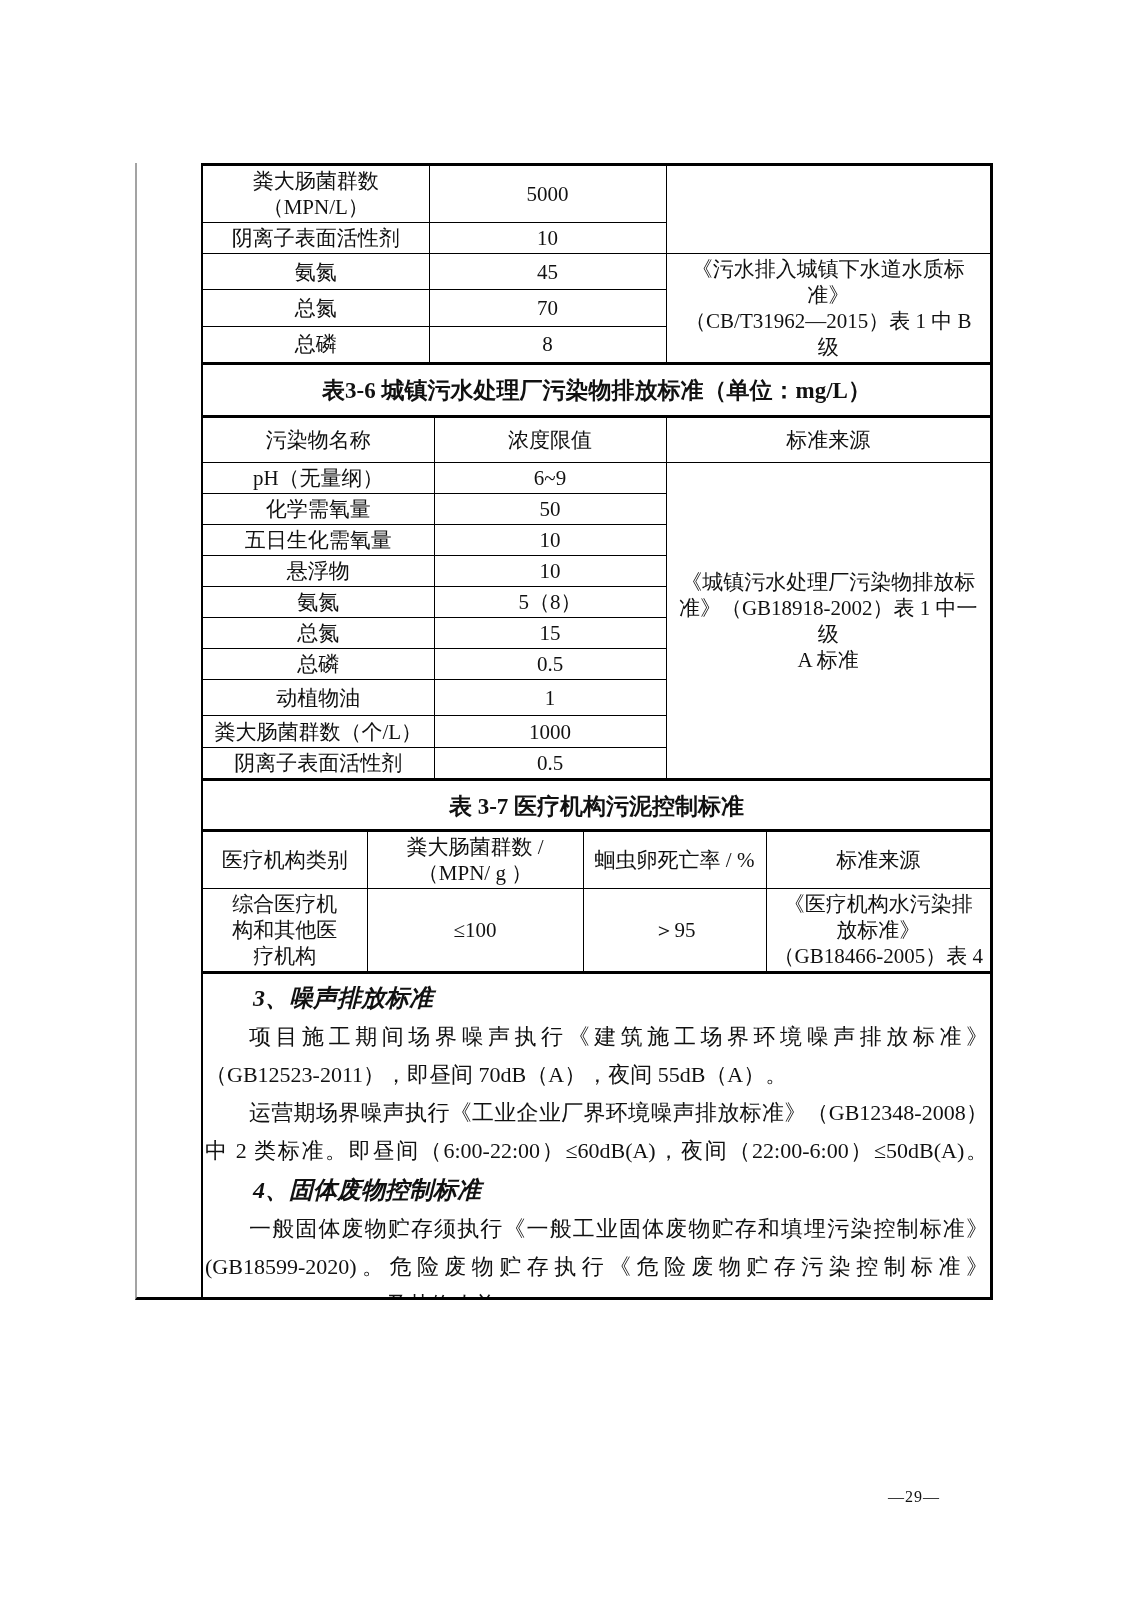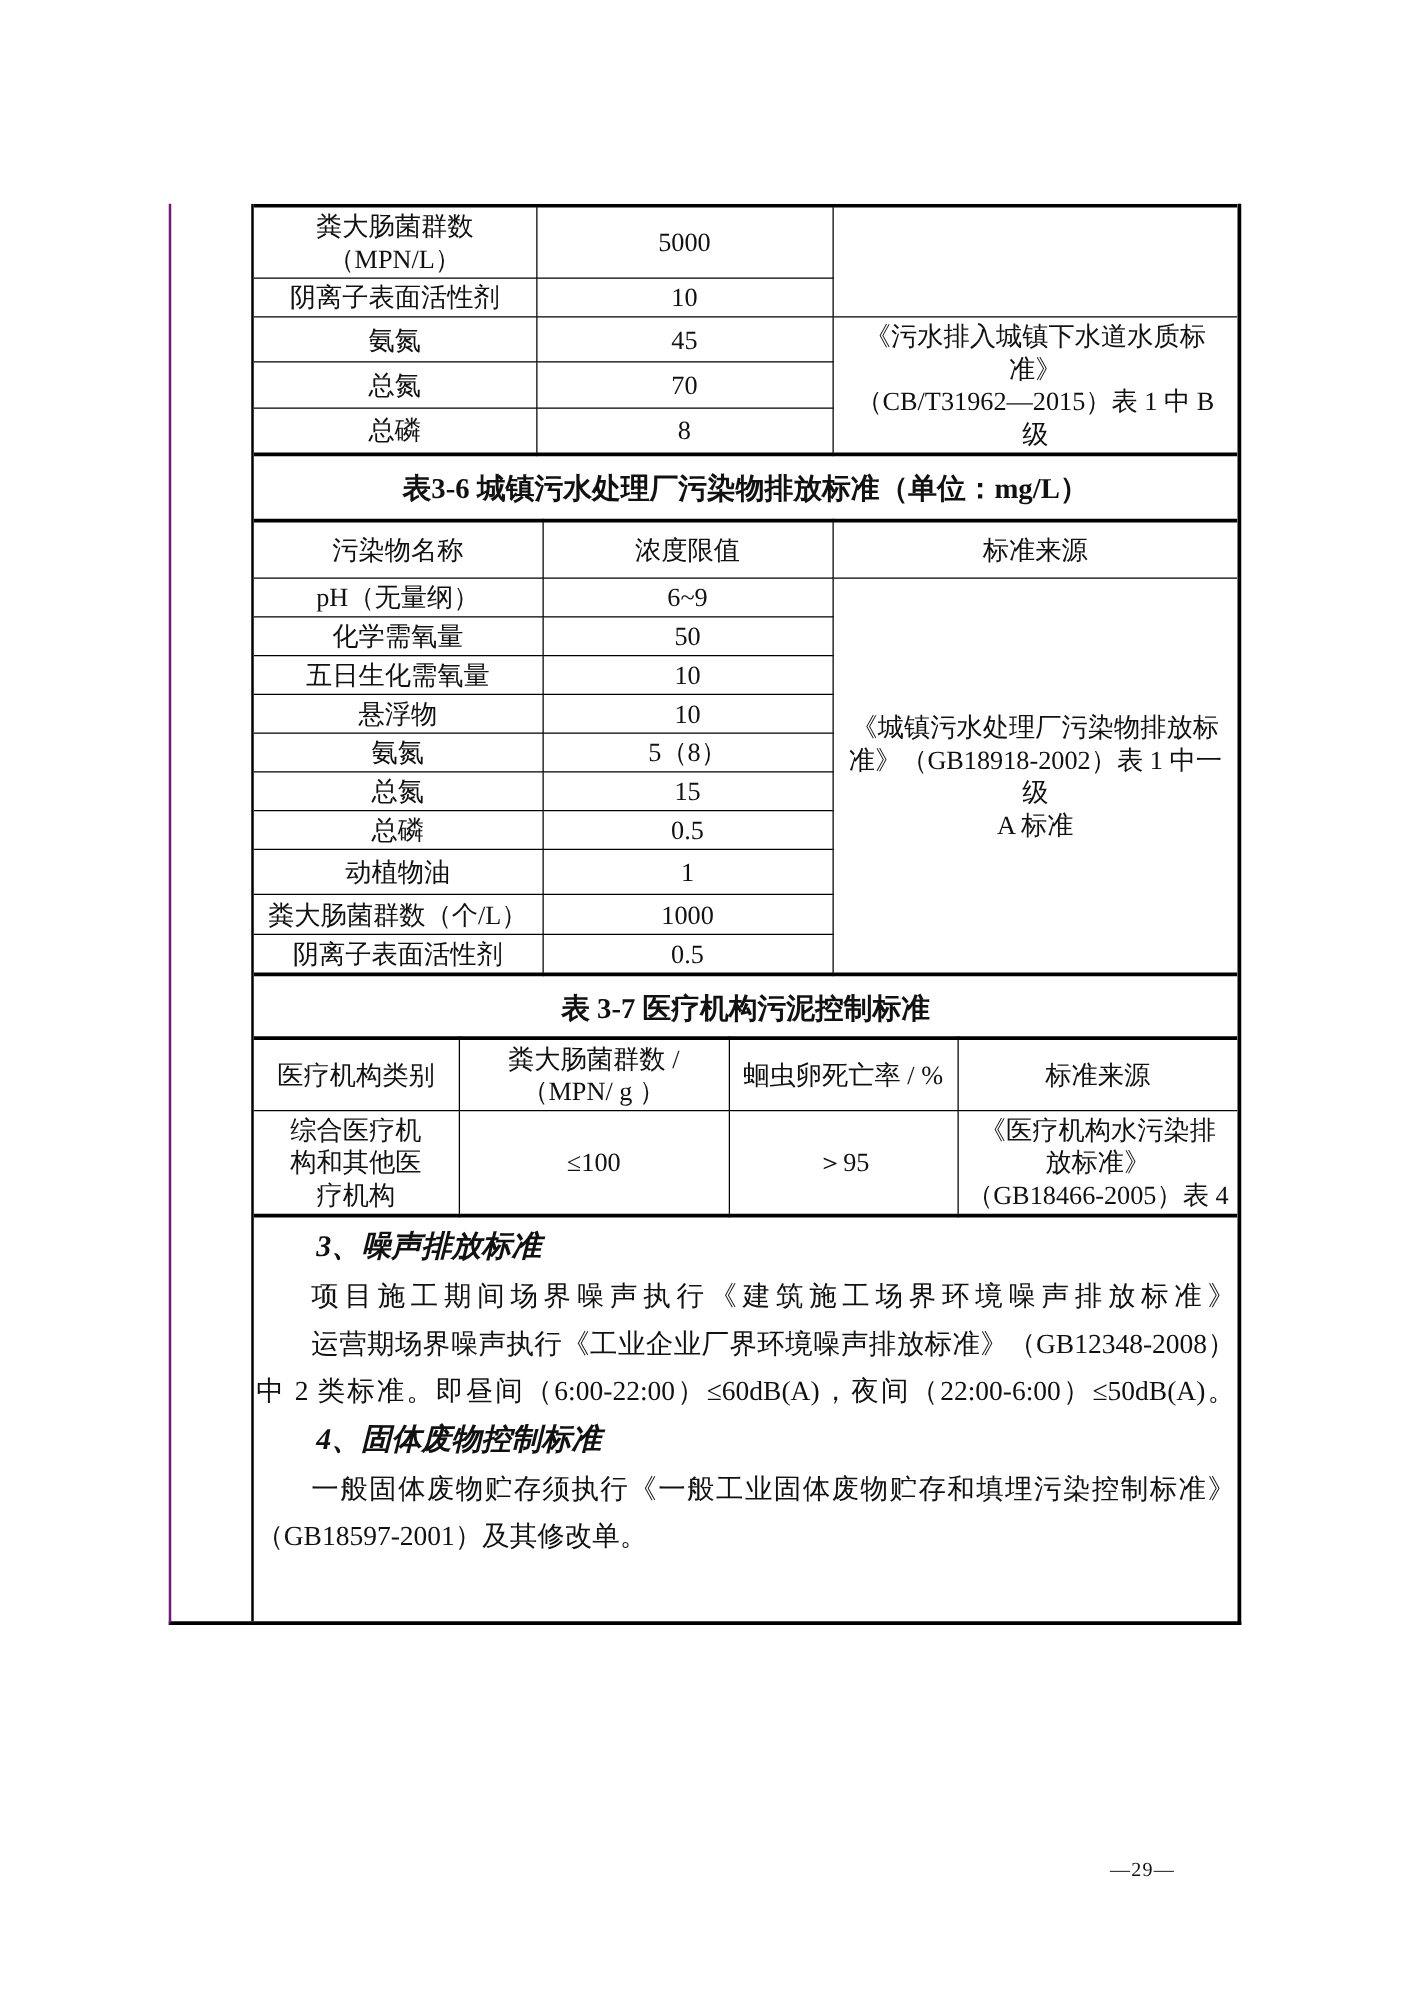--- a/index.html
+++ b/index.html
@@ -8,21 +8,21 @@
     width:1131px;height:1600px;
     background:#ffffff;
     font-family:"Liberation Serif","DejaVu Serif",serif;
     color:#111;
     overflow:hidden;
   }
   .outer{
     position:absolute;
     left:135px;top:163px;
     width:858px;height:1137px;
-    border-left:2px solid #701a75;
+    border-left:2px solid #a3a3a3;
     border-right:3px solid #000;
     border-bottom:3px solid #000;
     display:flex;
     box-sizing:border-box;
     overflow:hidden;
   }
   .label-col{
     width:64px;
     border-right:2px solid #000;
     flex:none;
@@ -235,27 +235,29 @@
             <span class="cell-line">（GB18466-2005）表 4</span>
           </td>
         </tr>
         </tbody>
       </table>
 
       <div class="textblock">
         <div class="sec-heading">3、噪声排放标准</div>
 
         <div class="pline indent stretch">项目施工期间场界噪声执行《建筑施工场界环境噪声排放标准》</div>
+        <div class="pline">（GB12523-2011），即昼间 70dB（A），夜间 55dB（A）。</div>
 
         <div class="pline indent stretch">运营期场界噪声执行《工业企业厂界环境噪声排放标准》（GB12348-2008）</div>
         <div class="pline stretch">中 2 类标准。即昼间（6:00-22:00）≤60dB(A)，夜间（22:00-6:00）≤50dB(A)。</div>
 
         <div class="sec-heading h4">4、固体废物控制标准</div>
 
         <div class="pline indent stretch">一般固体废物贮存须执行《一般工业固体废物贮存和填埋污染控制标准》</div>
+        <div class="pline stretch">(GB18599-2020)。危险废物贮存执行《危险废物贮存污染控制标准》</div>
         <div class="pline">（GB18597-2001）及其修改单。</div>
       </div>
 
     </div>
   </div>
 
   <div class="footer-num">—29—</div>
 
 </div>
 

